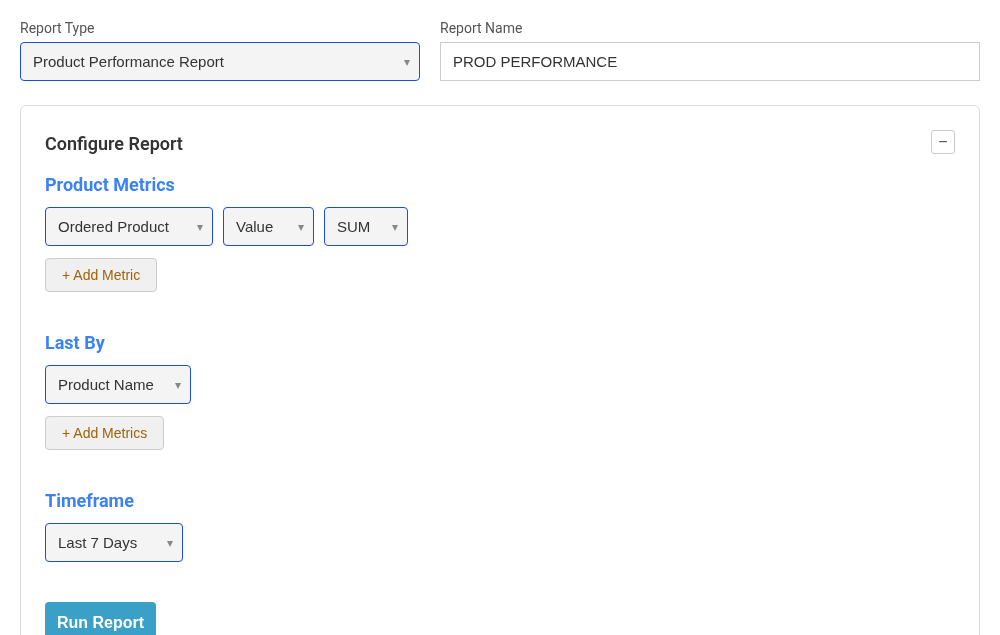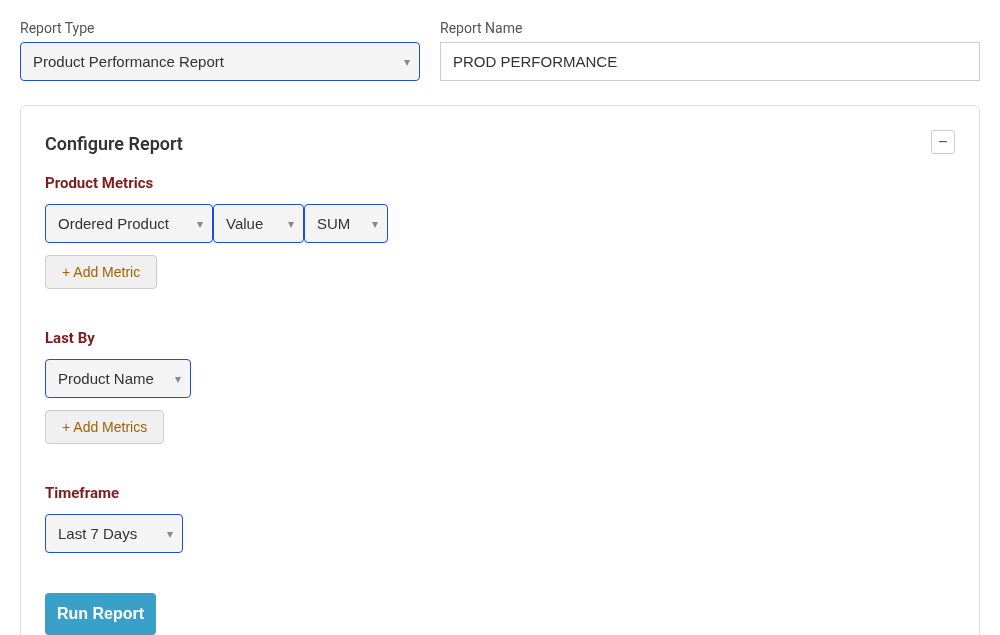--- a/index.html
+++ b/index.html
@@ -114,28 +114,29 @@
       cursor: pointer;
       display: flex;
       align-items: center;
       justify-content: center;
       color: #555;
       font-size: 16px;
       line-height: 1;
     }
 
     .section-label {
-      font-size: 15px;
+      font-size: 18px;
       font-weight: 700;
-      color: #7f1d1d;
+      color: #3b82f6;
       margin-bottom: 12px;
     }
 
     .metrics-row {
       display: flex;
+      gap: 10px;
       margin-bottom: 12px;
     }
 
     .metrics-select-main {
       width: 380px;
     }
 
     .metrics-select-value {
       width: 140px;
     }

